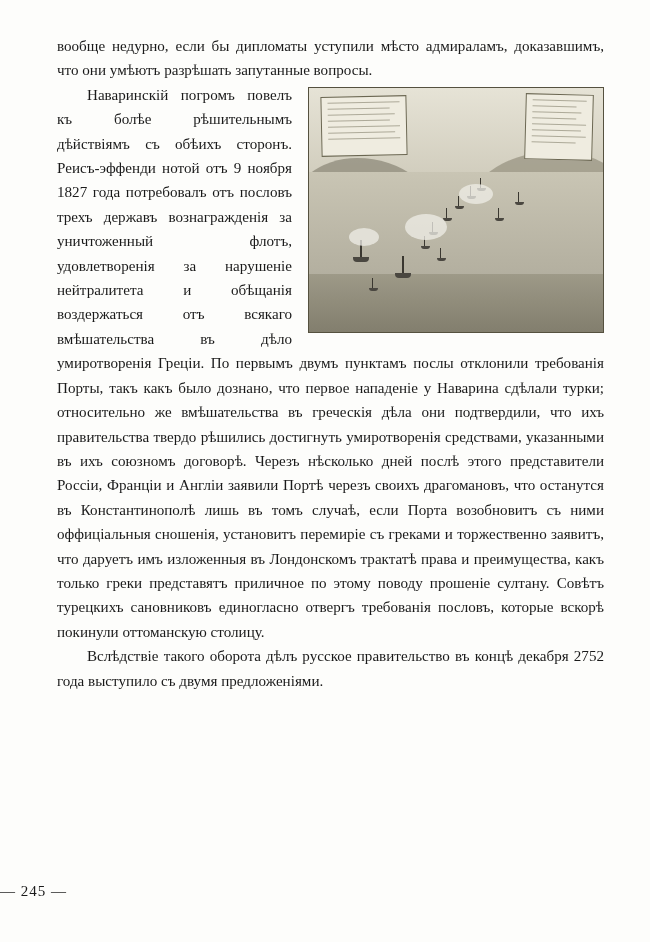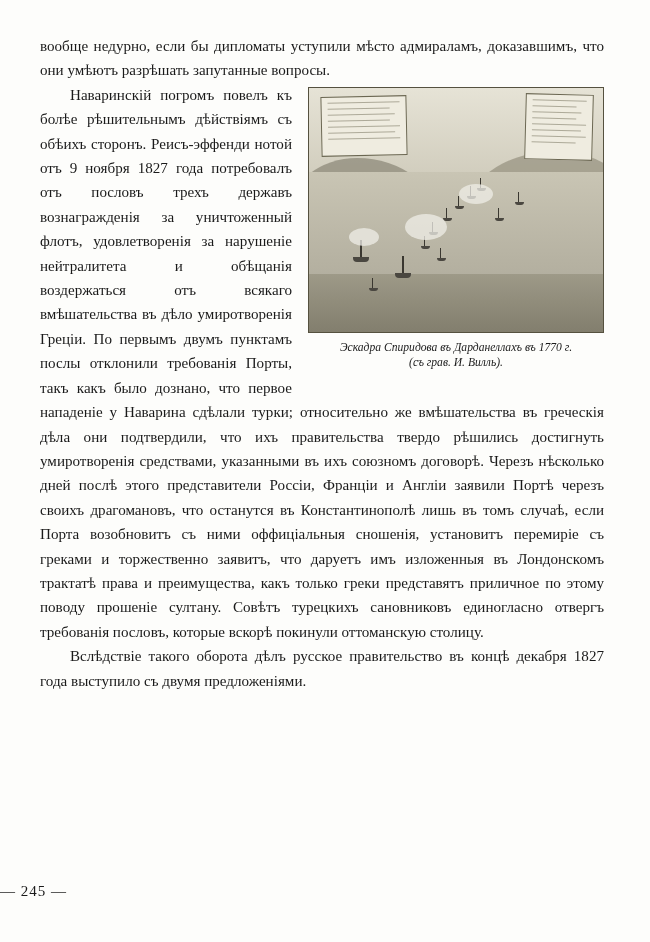--- a/index.html
+++ b/index.html
@@ -12,21 +12,21 @@
     background: #fdfdfb;
     font-family: "Liberation Serif", serif;
     color: #1a1a1a;
     overflow: hidden;
   }
   .page {
     position: relative;
     width: 650px;
     height: 942px;
     box-sizing: border-box;
-    padding: 34px 46px 0 40px;
+    padding: 34px 46px 0 57px;
   }
   .body-text {
     font-size: 15.1px;
     line-height: 24.4px;
     text-align: justify;
     text-justify: inter-word;
     hyphens: manual;
   }
   p {
     margin: 0;
@@ -205,30 +205,26 @@
         <div class="ship" style="left:112px; top:148px;"></div>
         <div class="ship" style="left:128px; top:160px;"></div>
         <div class="ship" style="left:186px; top:120px;"></div>
         <div class="ship" style="left:206px; top:104px;"></div>
         <div class="ship" style="left:60px; top:190px;"></div>
 
         <div class="smoke" style="left:96px; top:126px; width:42px; height:26px;"></div>
         <div class="smoke" style="left:150px; top:96px; width:34px; height:20px;"></div>
         <div class="smoke" style="left:40px; top:140px; width:30px; height:18px;"></div>
       </div>
-      <div class="fig-caption">
-        <span>Эскадра Спиридова въ Дарданеллахъ въ 1770 г.</span><br>
-        <span>(съ грав. И. Вилль).</span>
-      </div>
     </div>
 
     <p class="indent">Наваринскій погромъ повелъ къ болѣе рѣшительнымъ дѣйствіямъ съ обѣихъ сторонъ. Реисъ-эффенди нотой отъ 9 ноября 1827 года потребовалъ отъ пословъ трехъ державъ вознагражденія за уничтоженный флотъ, удовлетворенія за нарушеніе нейтралитета и обѣщанія воздержаться отъ всякаго вмѣшательства въ дѣло умиротворенія Греціи. По первымъ двумъ пунктамъ послы отклонили требованія Порты, такъ какъ было дознано, что первое нападеніе у Наварина сдѣлали турки; относительно же вмѣшательства въ греческія дѣла они подтвердили, что ихъ правительства твердо рѣшились достигнуть умиротворенія средствами, указанными въ ихъ союзномъ договорѣ. Черезъ нѣсколько дней послѣ этого представители Россіи, Франціи и Англіи заявили Портѣ черезъ своихъ драгомановъ, что останутся въ Константинополѣ лишь въ томъ случаѣ, если Порта возобновитъ съ ними оффиціальныя сношенія, установитъ перемиріе съ греками и торжественно заявитъ, что даруетъ имъ изложенныя въ Лондонскомъ трактатѣ права и преимущества, какъ только греки представятъ приличное по этому поводу прошеніе султану. Совѣтъ турецкихъ сановниковъ единогласно отвергъ требованія пословъ, которые вскорѣ покинули оттоманскую столицу.</p>
 
     <div class="clearfix"></div>
 
-    <p class="indent">Вслѣдствіе такого оборота дѣлъ русское правительство въ концѣ декабря 1827 года выступило съ двумя предложеніями.</p>
+    <p class="indent">Вслѣдствіе такого оборота дѣлъ русское правительство въ концѣ декабря 2752 года выступило съ двумя предложеніями.</p>
 
 
   </div>
 
   <div class="page-number">—  245  —</div>
 
 </div>
 
 </body></html>

